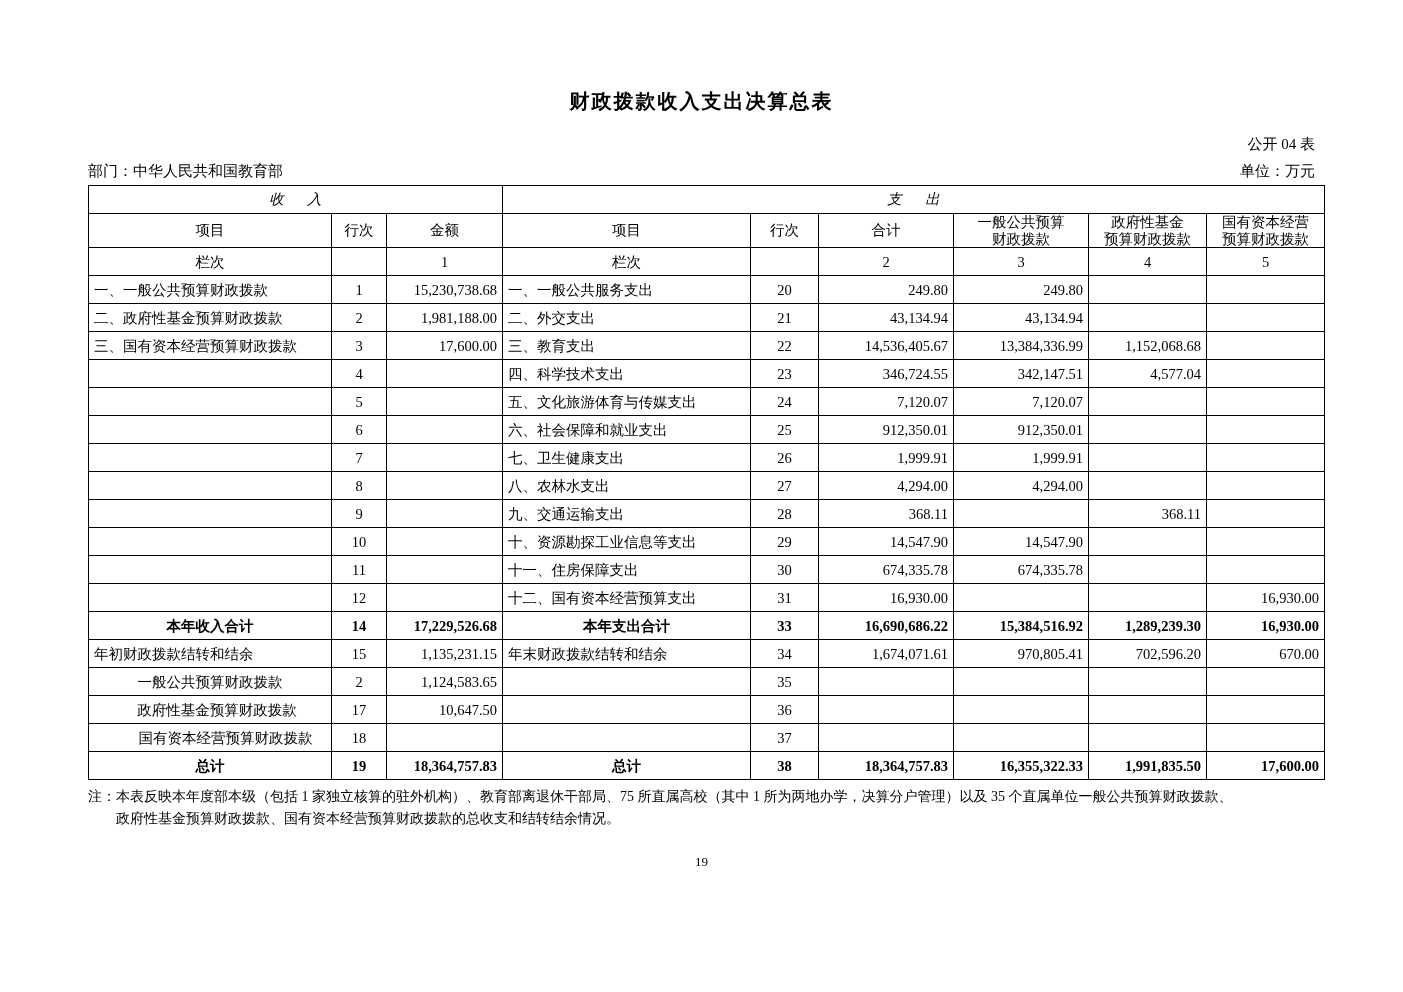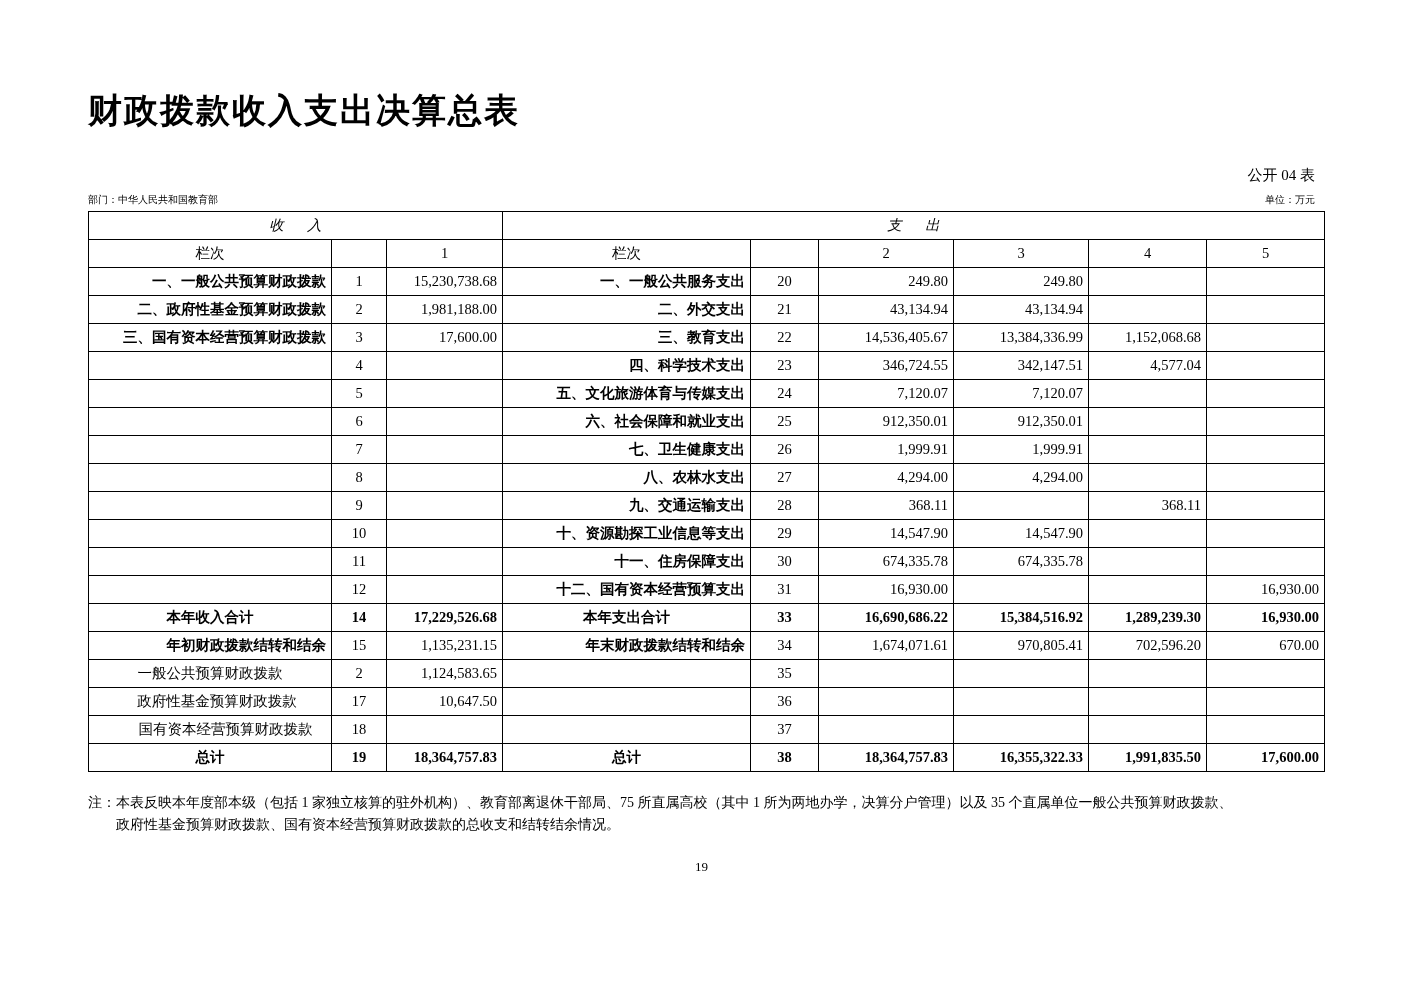--- a/index.html
+++ b/index.html
@@ -16,69 +16,69 @@
     overflow: hidden;
   }
   .page {
     position: relative;
     width: 1403px;
     height: 992px;
     box-sizing: border-box;
     padding: 0 88px;
   }
   .doc-title {
-    text-align: left;
-    font-size: 34px;
+    text-align: center;
+    font-size: 20px;
     font-weight: bold;
     letter-spacing: 2px;
     margin-top: 88px;
     font-family: Liberation Sans, sans-serif;
   }
   .sheet-no {
     text-align: right;
     font-size: 15px;
-    margin-top: 32px;
+    margin-top: 20px;
   }
   .meta-row {
     display: flex;
     justify-content: space-between;
-    font-size: 10px;
+    font-size: 15px;
     margin-top: 8px;
     margin-bottom: 4px;
   }
   table.main {
     border-collapse: collapse;
     width: 1227px;
     table-layout: fixed;
     font-size: 14.5px;
   }
   table.main td {
     border: 1px solid #000000;
     height: 27px;
     padding: 0 5px;
     vertical-align: middle;
     line-height: 1.15;
   }
-  .c-left { text-align: right; font-weight: bold; }
+  .c-left { text-align: left; }
   .c-center { text-align: center; }
   .c-right { text-align: right; padding-right: 8px; }
   .bold { font-weight: bold; }
   .hdr-wide {
     letter-spacing: 10px;
     text-indent: 10px;
     font-style: italic;
   }
   .two-line {
     line-height: 1.25;
     font-size: 14.5px;
   }
   .tall { height: 52px; }
   .note {
     font-size: 14px;
-    margin-top: 20px;
+    margin-top: 6px;
     line-height: 1.55;
     width: 1227px;
   }
   .note-body {
     display: block;
   }
   .note-indent {
     display: block;
     text-indent: 28px;
   }
@@ -111,20 +111,40 @@
       <col style="width:68px">
       <col style="width:135px">
       <col style="width:135px">
       <col style="width:118px">
       <col style="width:118px">
     </colgroup>
     <tbody id="table-body">
       <tr>
         <td colspan="3" class="c-center hdr-wide">收        入</td>
         <td colspan="6" class="c-center hdr-wide">支        出</td>
+      </tr>
+      <tr>
+        <td class="c-center tall">项目</td>
+        <td class="c-center tall">行次</td>
+        <td class="c-center tall">金额</td>
+        <td class="c-center tall">项目</td>
+        <td class="c-center tall">行次</td>
+        <td class="c-center tall">合计</td>
+        <td class="c-center tall two-line">
+          <div>一般公共预算</div>
+          <div>财政拨款</div>
+        </td>
+        <td class="c-center tall two-line">
+          <div>政府性基金</div>
+          <div>预算财政拨款</div>
+        </td>
+        <td class="c-center tall two-line">
+          <div>国有资本经营</div>
+          <div>预算财政拨款</div>
+        </td>
       </tr>
       <tr>
         <td class="c-center">栏次</td>
         <td class="c-center"></td>
         <td class="c-center">1</td>
         <td class="c-center">栏次</td>
         <td class="c-center"></td>
         <td class="c-center">2</td>
         <td class="c-center">3</td>
         <td class="c-center">4</td>

